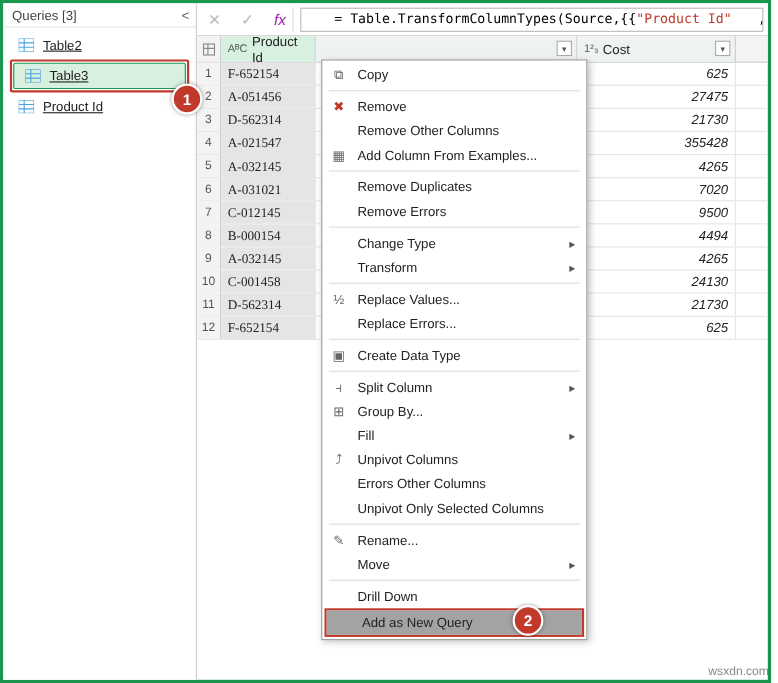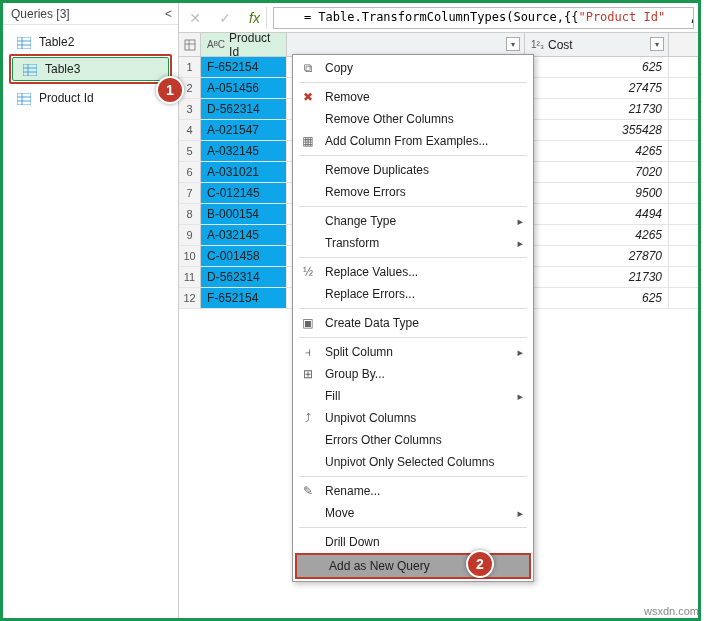--- a/index.html
+++ b/index.html
@@ -36,25 +36,26 @@
     color: #444;
     font-size: 12px;
     border-bottom: 1px solid #e4e4e4;
     height: 22px;
   }
   .queries-list {
     padding: 4px 4px;
   }
   .q-item {
     display: flex;
-    align-items: flex-end;
+    align-items: center;
     gap: 8px;
     padding: 4px 10px;
     height: 24px;
     border-radius: 2px;
+    text-decoration: underline;
   }
   .q-item.sel {
     background: #d7f0e0;
     border: 1px solid #1a9650;
   }
   .q-box {
     border: 2px solid #c0392b;
     border-radius: 2px;
     padding: 1px;
     margin: 1px 2px;
@@ -80,21 +81,21 @@
     padding: 0 4px;
     gap: 6px;
     background: #fff;
   }
   .fb-btn {
     width: 24px; height: 22px;
     display:flex;align-items:center;justify-content:center;
     color:#bbb;
     font-size:14px;
   }
-  .fb-fx { font-style: italic; color:#4d7c0f; font-size:14px; padding:0 6px; border-right:1px solid #ddd; height:22px; display:flex;align-items:center;}
+  .fb-fx { font-style: italic; color:#a21caf; font-size:14px; padding:0 6px; border-right:1px solid #ddd; height:22px; display:flex;align-items:center;}
   .fb-input {
     flex:1;
     border:1px solid #bbb;
     height:22px;
     padding:2px 6px;
     font-family: Consolas, monospace;
     font-size:12px;
     white-space: nowrap;
     overflow: hidden;
   }
@@ -157,21 +158,21 @@
     font-size:11px;
   }
   .g-cell {
     border-right:1px solid #e5e5e5;
     padding:0 6px;
     display:flex;
     align-items:center;
     overflow:hidden;
     white-space:nowrap;
   }
-  .g-cell.pid { background:#0ea5e9; }
+  .g-cell.pid { background:#e5e5e5;font-family:Liberation Serif, serif; }
   .g-cell.cost { justify-content:flex-end; font-style:italic; }
   .col-pid  { width: 86px; }
   .col-mid  { width: 238px; }
   .col-cost { width: 144px; }
   
   .ctx {
     position:absolute;
     left: 292px;
     top: 54px;
     width: 242px;
@@ -363,21 +364,21 @@
           <div class="g-row">
             <div class="g-num">9</div>
             <div class="g-cell pid col-pid">A-032145</div>
             <div class="g-cell col-mid"></div>
             <div class="g-cell cost col-cost">4265</div>
           </div>
           <div class="g-row">
             <div class="g-num">10</div>
             <div class="g-cell pid col-pid">C-001458</div>
             <div class="g-cell col-mid"></div>
-            <div class="g-cell cost col-cost">27870</div>
+            <div class="g-cell cost col-cost">24130</div>
           </div>
           <div class="g-row">
             <div class="g-num">11</div>
             <div class="g-cell pid col-pid">D-562314</div>
             <div class="g-cell col-mid"></div>
             <div class="g-cell cost col-cost">21730</div>
           </div>
           <div class="g-row">
             <div class="g-num">12</div>
             <div class="g-cell pid col-pid">F-652154</div>

